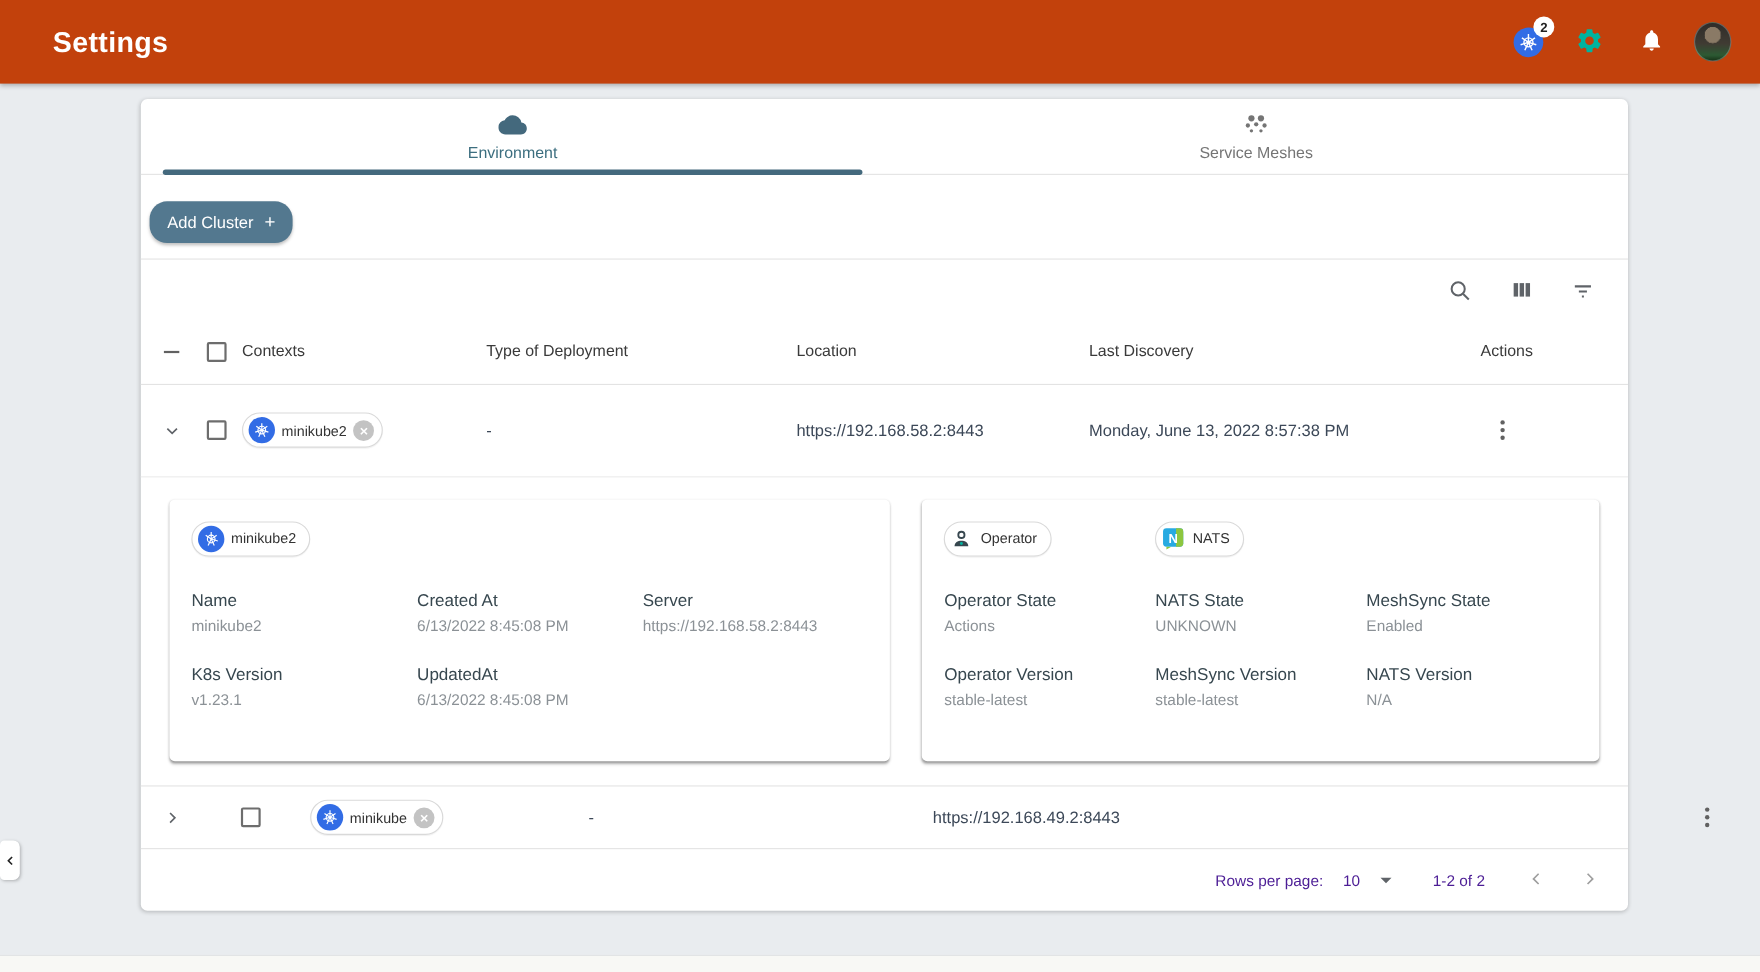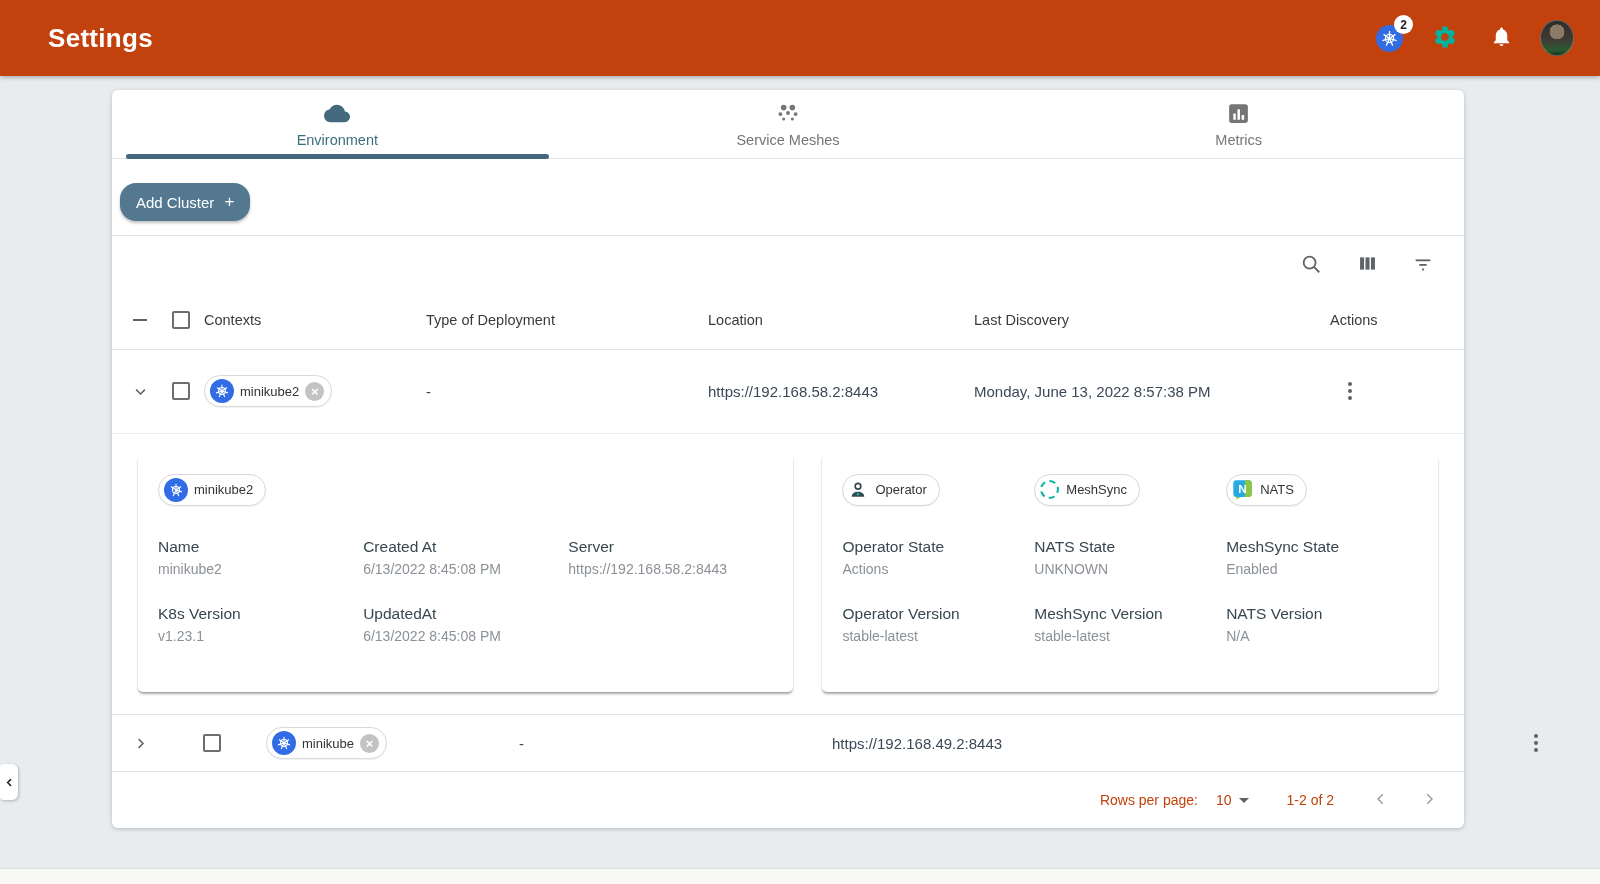--- a/index.html
+++ b/index.html
@@ -33,21 +33,21 @@
   .avatar {
     width:36px; height:36px; border-radius:50%;
     background:
       radial-gradient(circle at 50% 32%, #8a7a66 0 26%, rgba(0,0,0,0) 27%),
       linear-gradient(180deg, #2e2c29 0%, #403b33 55%, #2c5a33 86%, #173318 100%);
     border:1px solid rgba(255,255,255,.25);
   }
 
   
   .main-card {
-    position:absolute; left:112px; top:90px; width:1352px; height:738px;
+    position:absolute; left:128px; top:90px; width:1352px; height:738px;
     background:#fff; border-radius:6px;
     box-shadow:0 1px 4px rgba(0,0,0,.22);
     display:flex; flex-direction:column;
   }
 
   
   .tabs { display:flex; height:71px; border-bottom:1px solid #e3e3e3; }
   .tab {
     flex:1; display:flex; flex-direction:column; align-items:center; justify-content:center;
     gap:6px; cursor:pointer; position:relative; color:#757575; font-size:14.5px;
@@ -126,24 +126,24 @@
     border:1px solid #d9d9d9; border-radius:16px; background:#fff;
     height:32px; padding:0 12px 0 5px; font-size:13px; color:#333; cursor:pointer; width:max-content;
     box-shadow:0 1px 1px rgba(0,0,0,.06);
   }
   .meshsync-ring { width:19px; height:19px; border-radius:50%; border:2.5px dashed #00B39F; }
 
   
   .table-footer {
     margin-top:auto; height:58px; border-top:1px solid #e3e3e3;
     display:flex; align-items:center; justify-content:flex-end; gap:38px; padding-right:26px;
-    font-size:14px; color:#c2410c;
+    font-size:14px; color:#4c1d95;
   }
   .rpp { display:flex; align-items:center; gap:18px; }
-  .rpp-select { display:flex; align-items:center; gap:7px; cursor:pointer; }
+  .rpp-select { display:flex; align-items:center; gap:18px; cursor:pointer; }
   .caret-down { width:0; height:0; border-left:5px solid transparent; border-right:5px solid transparent; border-top:5px solid #5f6368; }
   .page-nav { display:flex; gap:30px; }
   .page-btn { background:none; border:none; cursor:pointer; padding:2px; }
 
   
   .collapse-handle {
     position:absolute; left:0; top:764px; width:18px; height:36px;
     background:#fff; border-radius:4px 6px 6px 4px;
     box-shadow:1px 1px 3px rgba(0,0,0,.25);
     display:flex; align-items:center; justify-content:center; cursor:pointer; border:none;
@@ -214,31 +214,20 @@
             <circle cx="16" cy="7" r="2.6"></circle>
           <circle cx="5" cy="13" r="1.8"></circle>
             <circle cx="12" cy="12" r="1.8"></circle>
             <circle cx="19" cy="13" r="1.8"></circle>
           <circle cx="8" cy="17.5" r="1.4"></circle>
             <circle cx="16" cy="17.5" r="1.4"></circle>
         </svg>
       </span>
       <span>Service Meshes</span>
     </div>
-    <div class="tab">
-      <span class="ticon">
-        <svg width="25" height="25" viewBox="0 0 24 24">
-          <rect x="3" y="3" width="18" height="18" rx="2.5" fill="#757575"></rect>
-          <rect x="7" y="12" width="2.4" height="6" fill="#fff"></rect>
-          <rect x="11" y="8" width="2.4" height="10" fill="#fff"></rect>
-          <rect x="15" y="13.5" width="2.4" height="4.5" fill="#fff"></rect>
-        </svg>
-      </span>
-      <span>Metrics</span>
-    </div>
   </nav>
 
   <div class="action-row">
     <button class="add-cluster-btn">
       <span>Add Cluster</span>
       <span class="plus">+</span>
     </button>
   </div>
 
   <div class="table-toolbar">
@@ -373,26 +362,20 @@
             <svg width="20" height="20" viewBox="0 0 24 24">
               <circle cx="12" cy="7.5" r="3.4" fill="none" stroke="#37474f" stroke-width="2"></circle>
               <path d="M4.5 20c0-4 3.4-6 7.5-6s7.5 2 7.5 6z" fill="#37474f"></path>
               <circle cx="12" cy="17" r="1.6" fill="#00B39F"></circle>
             </svg>
             <span>Operator</span>
           </span>
         </span>
         <span>
           <span class="comp-chip">
-            <span class="meshsync-ring"></span>
-            <span>MeshSync</span>
-          </span>
-        </span>
-        <span>
-          <span class="comp-chip">
             <svg width="21" height="21" viewBox="0 0 24 24">
               <rect x="1.5" y="1.5" width="21" height="19" rx="3.5" fill="#27AAE1"></rect>
               <path d="M15 1.5h4a3.5 3.5 0 0 1 3.5 3.5v12a3.5 3.5 0 0 1-3.5 3.5h-4z" fill="#8DC63F"></path>
               <path d="M5 20.5h5l-5 3z" fill="#8DC63F"></path>
               <text x="12" y="16.4" text-anchor="middle" font-family="Liberation Sans, sans-serif" font-size="13.5" font-weight="bold" fill="#fff">N</text>
             </svg>
             <span>NATS</span>
           </span>
         </span>
       </div>

